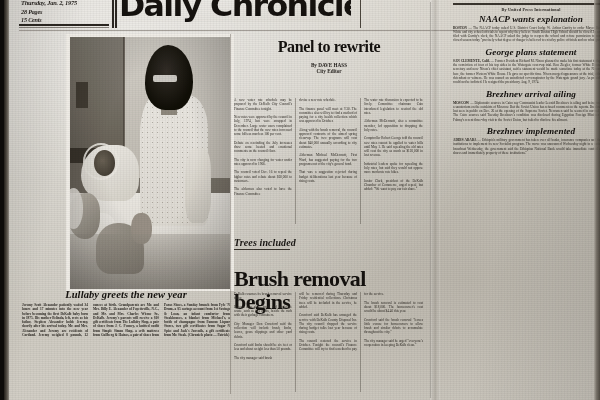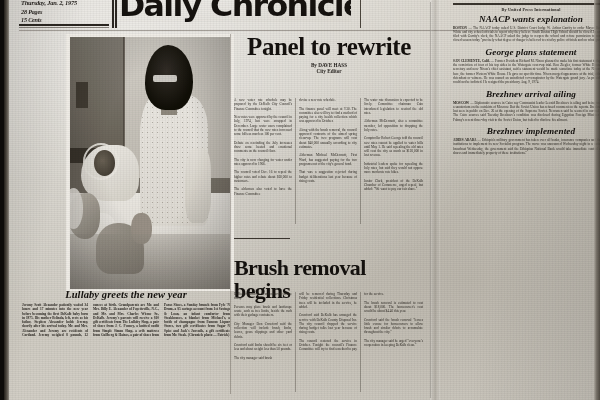--- a/index.html
+++ b/index.html
@@ -160,21 +160,21 @@
     mix-blend-mode:multiply;opacity:.7;}
 
   
   .kicker{
     font-style:italic;font-weight:bold;color:#1a1714;
     letter-spacing:.1px;
   }
   .hl-main{
     font-family:"Liberation Serif", serif;
     font-weight:bold;color:#14110e;
-    letter-spacing:-.4px;line-height:22px;font-size:25px;
+    letter-spacing:-.4px;line-height:22px;font-size:16px;
     text-align:center;
   }
   .hl-sub{
     font-family:"Liberation Serif", serif;
     font-weight:bold;color:#14110e;font-size:21px;letter-spacing:-.4px;
   }
   .byline{
     text-align:center;font-size:5.2px;font-weight:bold;color:#231f1b;line-height:6px;
   }
 
@@ -302,20 +302,21 @@
 
 Alderman McDermott, also a committee member, led opposition to dropping the July rates.
 
 Comptroller Robert George told the council new rates cannot be applied to water bills until May 1. He said repealing the old rates will cost the city as much as $120,000 in lost revenue.
 
 Industrial leaders spoke for repealing the July rates, but said they would not oppose more moderate rate hikes.
 
 Junior Clark, president of the DeKalb Chamber of Commerce, urged repeal, but added: "We want to pay our fair share."</div>
 
   <div class="col" style="left:234px;top:237px;width:190px;">
+    <div class="kicker" style="font-size:10px;">Trees included</div>
     <div class="rule-h" style="width:56px;margin-top:1px;"></div>
     <div class="hl-sub" style="margin-top:17px;letter-spacing:-.6px;font-size:22px;line-height:23px;">Brush removal begins</div>
   </div>
 
   <div class="col ctext" style="left:234px;top:292px;width:58px;height:100px;white-space:pre-line;overflow:hidden;">DeKalb resumes its brush removal service today.
 
 Persons may place brush and landscape waste, such as tree limbs, beside the curb with their garbage containers.
 
 City Manager Don Crawford said the collection will include brush, limbs, leaves, grass clippings and other yard debris.
 

